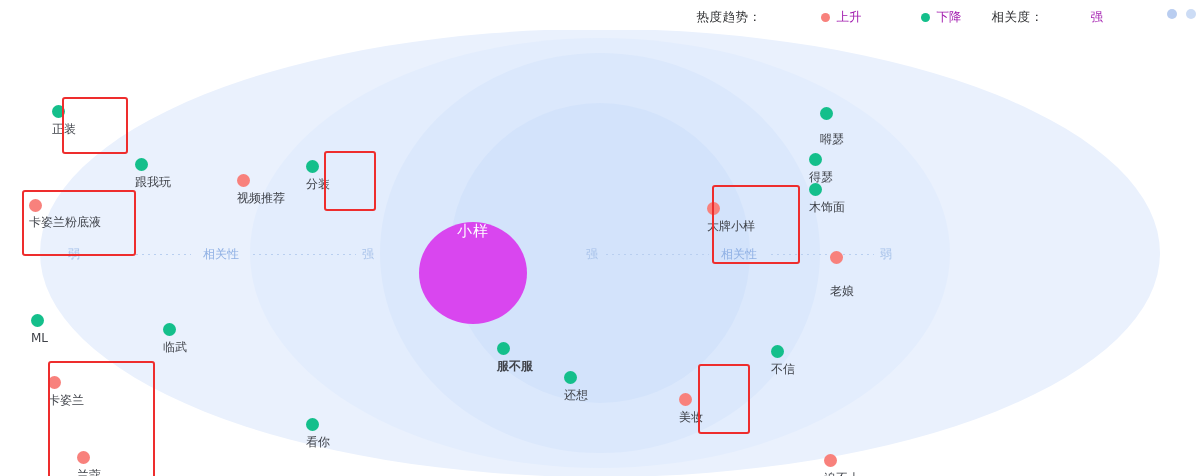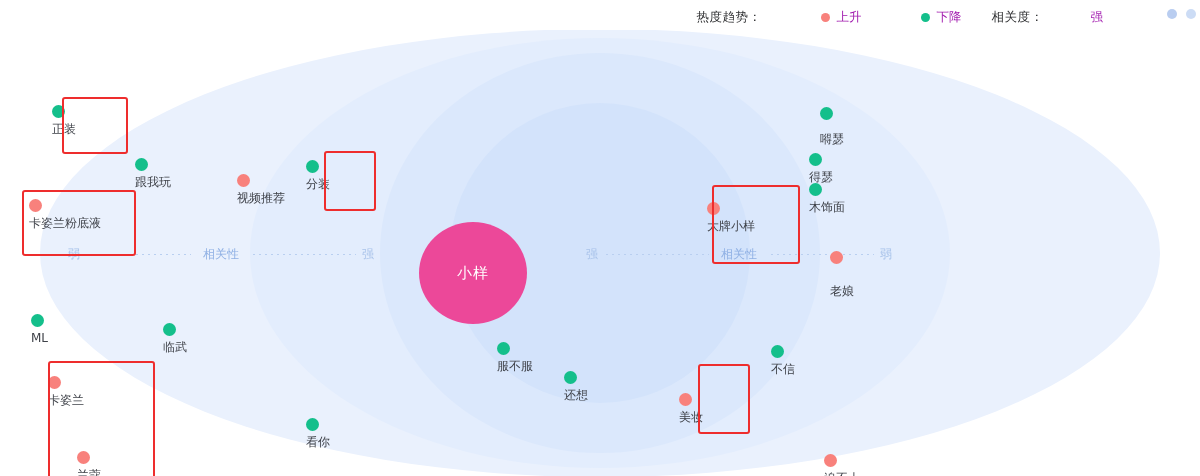--- a/index.html
+++ b/index.html
@@ -54,22 +54,22 @@
     background-size:6px 1px;background-repeat:repeat-x;
     background-position:0 center;
   }
   #axis-left{left:68px;width:306px;}
   #axis-right{left:586px;width:306px;}
 
   
   #center-node{
     position:absolute;left:419px;top:192px;
     width:108px;height:102px;border-radius:50%;
-    background:#ec4899;
-    display:flex;align-items:center;justify-content:center;
+    background:#d946ef;
+    display:flex;justify-content:center;
   }
   #center-label{color:#ffffff;font-size:15px;letter-spacing:1px;}
 
   
   .node{position:absolute;display:flex;flex-direction:column;align-items:flex-start;}
   .node .dot{border-radius:50%;display:block;}
   .node .cap{
     margin-top:4px;font-size:12px;color:#3f4249;white-space:nowrap;line-height:14px;
   }
   .up   .dot{background:#f8817c;}
@@ -132,21 +132,21 @@
 
   <div id="center-node">
     <span id="center-label">小样</span>
   </div>
 
   <div id="nodes-layer">
       <div class="node down" style="left: 52px; top: 74.5px; width: 80px;">
         <span class="dot" style="width: 13px; height: 13px;"></span>
         <span class="cap">正装</span>
       </div>
-      <div class="node up" style="left: 29px; top: 168.5px; width: 80px;">
+      <div class="node up" style="left: 29px; top: 168.5px; width: 80px; font-family: Liberation Mono, monospace;">
         <span class="dot" style="width: 13px; height: 13px;"></span>
         <span class="cap">卡姿兰粉底液</span>
       </div>
       <div class="node down" style="left: 135px; top: 127.5px; width: 80px;">
         <span class="dot" style="width: 13px; height: 13px;"></span>
         <span class="cap">跟我玩</span>
       </div>
       <div class="node up" style="left: 237px; top: 143.5px; width: 80px;">
         <span class="dot" style="width: 13px; height: 13px;"></span>
         <span class="cap">视频推荐</span>
@@ -168,21 +168,21 @@
         <span class="cap">卡姿兰</span>
       </div>
       <div class="node up" style="left: 77px; top: 420.5px; width: 80px;">
         <span class="dot" style="width: 13px; height: 13px;"></span>
         <span class="cap">兰蔻</span>
       </div>
       <div class="node down" style="left: 306px; top: 387.5px; width: 80px;">
         <span class="dot" style="width: 13px; height: 13px;"></span>
         <span class="cap">看你</span>
       </div>
-      <div class="node down" style="left: 497px; top: 311.5px; width: 80px;">
+      <div class="node down" style="left: 497px; top: 311.5px; width: 80px; font-weight: bold;">
         <span class="dot" style="width: 13px; height: 13px;"></span>
         <span class="cap">服不服</span>
       </div>
       <div class="node down" style="left: 564px; top: 340.5px; width: 80px;">
         <span class="dot" style="width: 13px; height: 13px;"></span>
         <span class="cap">还想</span>
       </div>
       <div class="node up" style="left: 679px; top: 362.5px; width: 80px; font-family: Liberation Serif, serif;">
         <span class="dot" style="width: 13px; height: 13px;"></span>
         <span class="cap">美妆</span>

